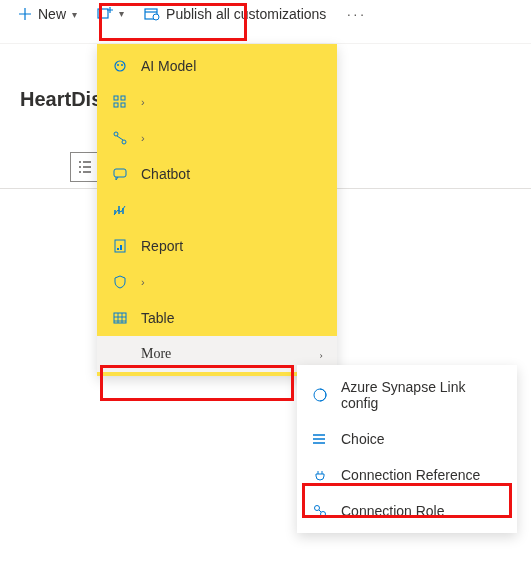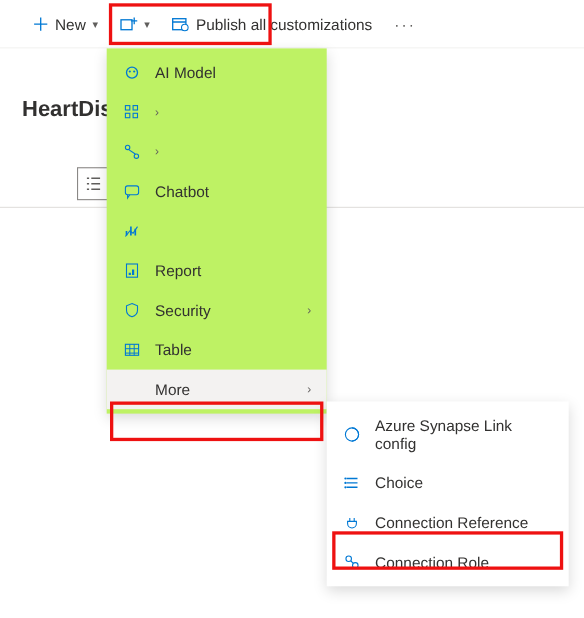--- a/index.html
+++ b/index.html
@@ -8,23 +8,23 @@
       font-size: 14px;
       color: #323130;
       background: #fff;
       width: 531px;
       height: 562px;
       position: relative;
       overflow: hidden;
     }
     .toolbar {
       display: flex;
-      align-items: center;
+      align-items: flex-start;
       height: 44px;
-      padding: 0 20px;
+      padding: 0 8px;
       border-bottom: 1px solid #f3f2f1;
     }
     .tb-item {
       display: flex;
       align-items: center;
       gap: 6px;
       padding: 6px 10px;
       cursor: pointer;
       color: #323130;
     }
@@ -53,37 +53,37 @@
       position: absolute;
       left: 0; right: 0;
       top: 188px;
       height: 1px;
       background: #e1dfdd;
     }
     .menu {
       position: absolute;
       left: 97px;
       top: 44px;
-      width: 200px;
-      background: #bef264;
+      width: 240px;
+      background: #fde047;
       box-shadow: 0 4px 12px rgba(0,0,0,0.15);
       padding: 4px 0;
     }
     .menu-item {
       display: flex;
       align-items: center;
       gap: 12px;
       padding: 10px 14px;
       cursor: pointer;
       color: #323130;
     }
     .menu-item .icon { color: #0078d4; width: 18px; display:flex; justify-content:center; }
     .menu-item .label { flex: 1; }
     .menu-item .chev { color: #605e5c; font-size: 11px; }
-    .menu-item.hover { background: #f3f2f1; }
+    .menu-item.hover { background: #f3f2f1; font-family: Liberation Serif, serif; }
     .submenu {
       position: absolute;
       left: 297px;
       top: 365px;
       width: 220px;
       background: #fff;
       box-shadow: 0 4px 12px rgba(0,0,0,0.15);
       padding: 4px 0;
     }
     .highlight-red {
@@ -200,21 +200,20 @@
         </svg>
       </span>
     <span class="label">Report</span>
   </div>
   <div class="menu-item">
     <span class="icon">
         <svg width="16" height="16" viewBox="0 0 16 16">
           <path d="M8 2l5 2v4c0 3-2 5-5 6-3-1-5-3-5-6V4z" fill="none" stroke="#0078d4"></path>
         </svg>
       </span>
-    <span class="label">Security</span>
     <span class="chev">›</span>
   </div>
   <div class="menu-item">
     <span class="icon">
         <svg width="16" height="16" viewBox="0 0 16 16">
           <rect x="2" y="3" width="12" height="10" fill="none" stroke="#0078d4"></rect>
           <path d="M2 7h12M2 11h12M6 3v10M10 3v10" stroke="#0078d4" stroke-width="0.9"></path>
         </svg>
       </span>
     <span class="label">Table</span>

